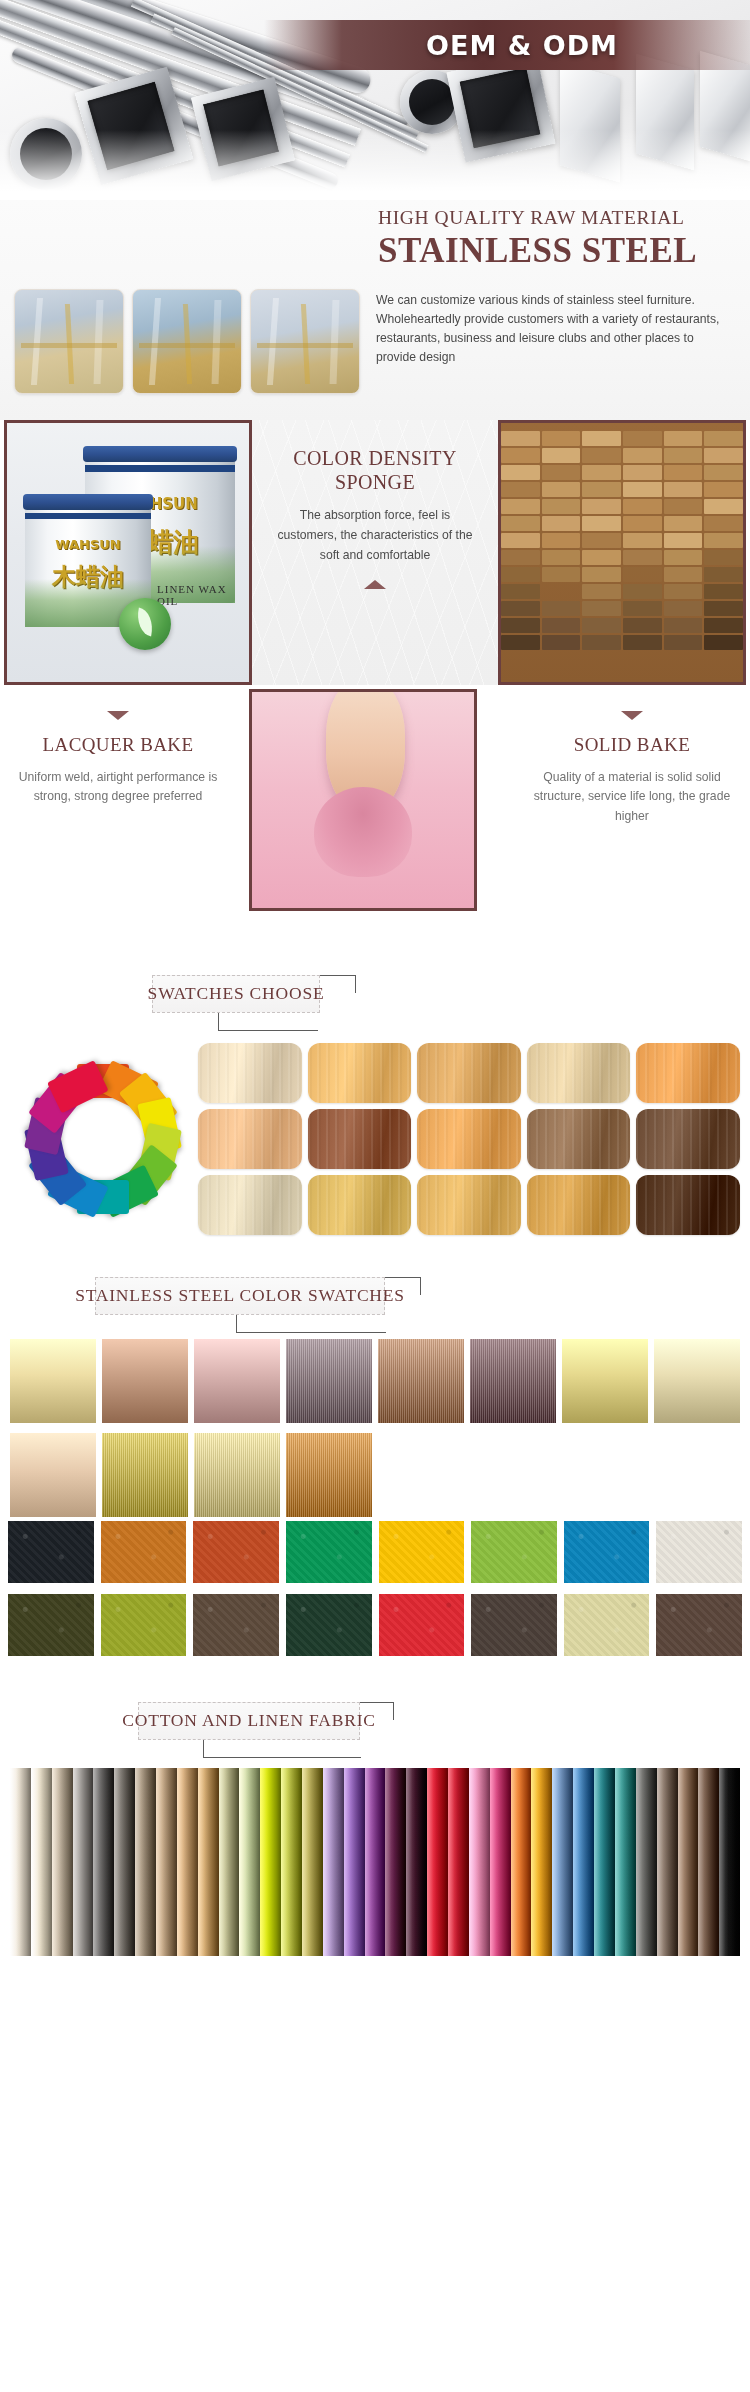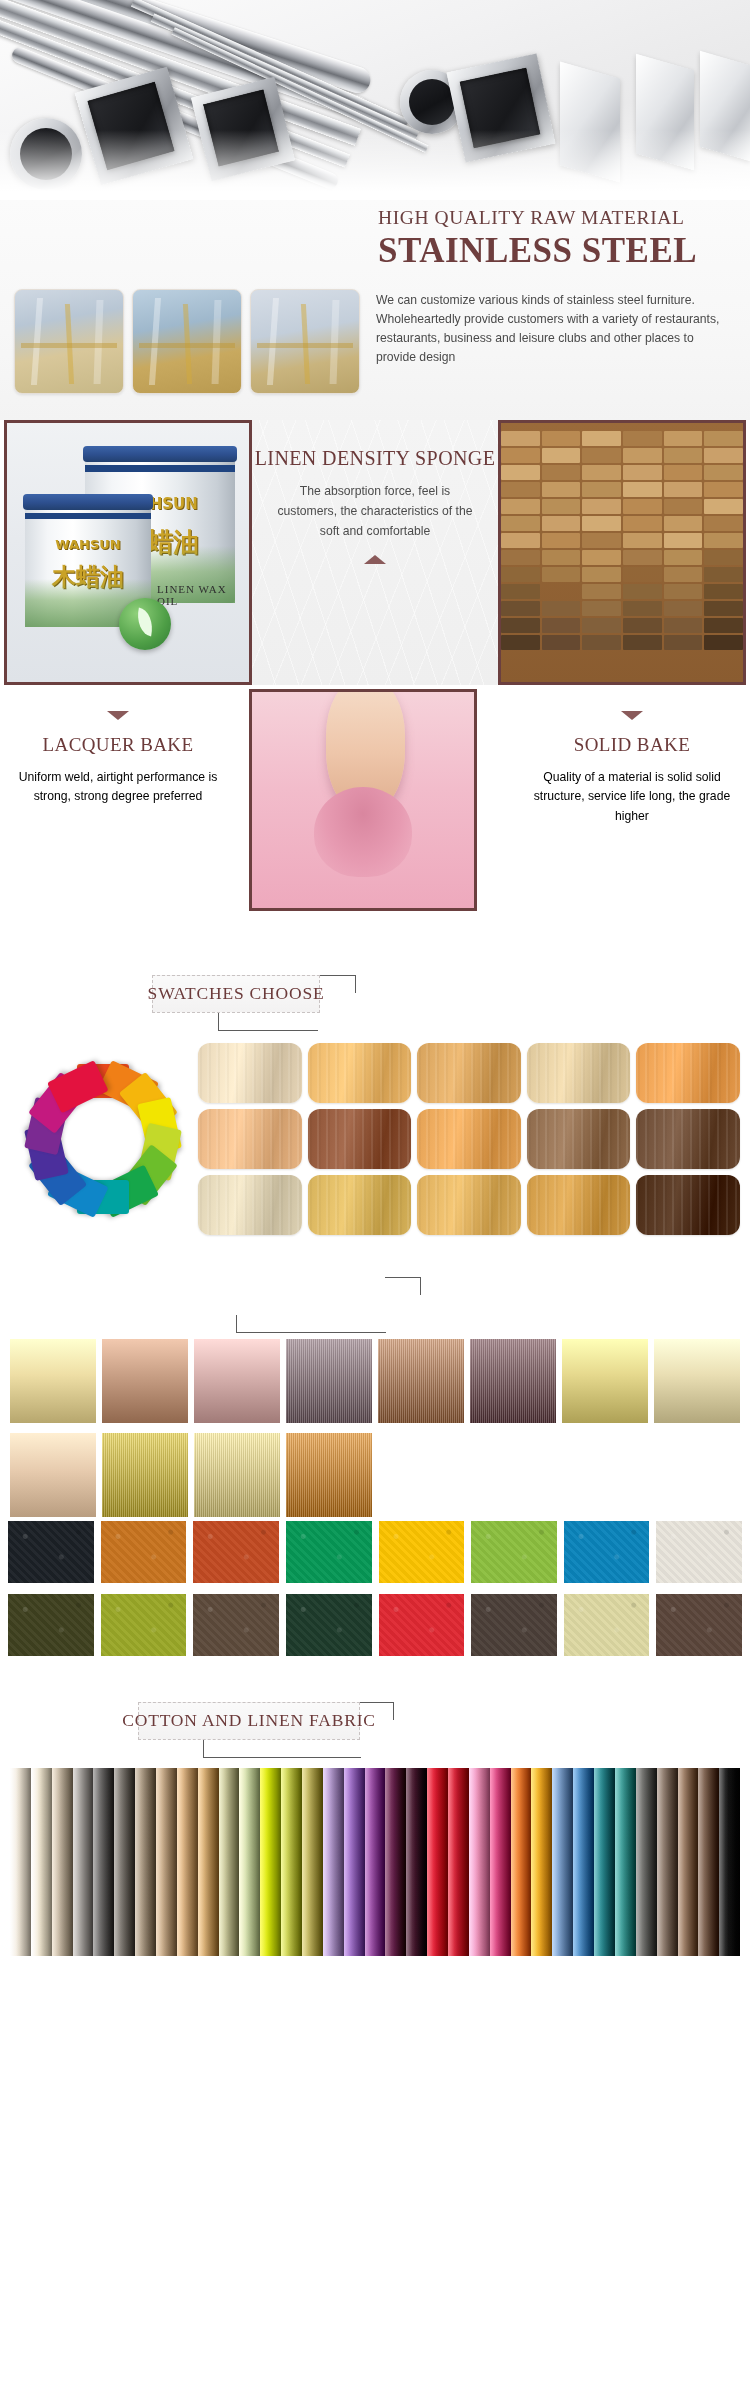--- a/index.html
+++ b/index.html
@@ -250,21 +250,21 @@
   .side-title {
     font-family: "Liberation Serif", serif;
     font-size: 19px;
     color: #6b3a3a;
     letter-spacing: .4px;
   }
   .side-desc {
     margin-top: 12px;
     font-size: 12.2px;
     line-height: 1.6;
-    color: #000000;
+    color: #737373;
   }
   .photo-sponge {
     width: 228px; height: 222px;
     margin: 0 auto;
     border: 3px solid #6b3f3f;
     position: relative;
     overflow: hidden;
     background: linear-gradient(180deg,#f6d2da 0%,#f2bccb 45%,#eea9bd 100%);
   }
   .sponge-dent {
@@ -440,20 +440,23 @@
 
       <div class="ring" style="left:10px;top:118px;width:72px;height:72px;"></div>
       <div class="ring" style="left:400px;top:70px;width:64px;height:64px;"></div>
       <div class="boxframe" style="left:455px;top:62px;width:92px;height:92px;transform:rotate(-12deg);"></div>
       <div class="boxend" style="left:466px;top:74px;width:68px;height:68px;transform:rotate(-12deg);"></div>
 
       <div class="plate" style="left:560px;top:70px;width:60px;height:104px;transform:skewY(16deg);"></div>
       <div class="plate" style="left:636px;top:62px;width:58px;height:100px;transform:skewY(16deg);"></div>
       <div class="plate" style="left:700px;top:58px;width:50px;height:96px;transform:skewY(16deg);"></div>
       <div class="hero-fade"></div>
+    </div>
+    <div class="oem-band">
+      <span>OEM &amp; ODM</span>
     </div>
   </div>
 
   <div class="intro">
     <div class="intro-head">
       <div class="kicker">HIGH QUALITY RAW MATERIAL</div>
       <div class="headline">STAINLESS STEEL</div>
     </div>
     <div class="intro-body">
       <div class="thumbs">
@@ -496,21 +499,21 @@
           <div class="band" style="top:12px;height:6px;"></div>
           <div class="cn" style="top:36px;font-size:13px;">WAHSUN</div>
           <div class="cn" style="top:60px;font-size:24px;">木蜡油</div>
           <div class="grass"></div>
         </div>
         <div style="position:absolute;left:150px;top:160px;font-family:'Liberation Serif',serif;font-size:11px;color:#2f2f2f;letter-spacing:1px;">LINEN WAX OIL</div>
         <div class="eco" style="left:112px;top:175px;"></div>
       </div>
 
       <div class="center-col">
-        <div class="feat-title">LINEN DENSITY SPONGE</div>
+        <div class="feat-title">COLOR DENSITY SPONGE</div>
         <div class="feat-desc">The absorption force, feel is customers, the characteristics of the soft and comfortable</div>
         <div class="arrow-up"></div>
       </div>
 
       <div class="photo photo-wood">
         <div class="woodstack" style="top:8px;">
           <div class="wrow">
               <span style="background:#caa06a"></span>
               <span style="background:#b98a52"></span>
               <span style="background:#d2ab74"></span>
@@ -676,20 +679,23 @@
         <div class="wood-cell" style="background: linear-gradient(100deg, rgb(107, 74, 51) 0%, rgb(133, 100, 77) 38%, rgb(82, 49, 26) 72%, rgb(107, 74, 51) 100%);"></div>
         <div class="wood-cell" style="background: linear-gradient(100deg, rgb(222, 210, 180) 0%, rgb(248, 236, 206) 38%, rgb(197, 185, 155) 72%, rgb(222, 210, 180) 100%);"></div>
         <div class="wood-cell" style="background: linear-gradient(100deg, rgb(214, 178, 91) 0%, rgb(240, 204, 117) 38%, rgb(189, 153, 66) 72%, rgb(214, 178, 91) 100%);"></div>
         <div class="wood-cell" style="background: linear-gradient(100deg, rgb(220, 174, 92) 0%, rgb(246, 200, 118) 38%, rgb(195, 149, 67) 72%, rgb(220, 174, 92) 100%);"></div>
         <div class="wood-cell" style="background: linear-gradient(100deg, rgb(207, 154, 70) 0%, rgb(233, 180, 96) 38%, rgb(182, 129, 45) 72%, rgb(207, 154, 70) 100%);"></div>
         <div class="wood-cell" style="background: linear-gradient(100deg, rgb(74, 42, 20) 0%, rgb(100, 68, 46) 38%, rgb(49, 17, 0) 72%, rgb(74, 42, 20) 100%);"></div>
       </div>
   </div>
 
   <div class="banner-wrap" style="margin-top:4px;">
+    <div class="banner" style="left:95px;width:290px;">
+      <span>STAINLESS STEEL COLOR SWATCHES</span>
+    </div>
     <div class="conn-r" style="left:385px;top:20px;width:36px;"></div>
     <div class="conn-l" style="left:236px;top:58px;width:150px;"></div>
   </div>
 
   <div class="steel-grid">
       <div class="steel-cell" style="background: linear-gradient(rgb(255, 255, 207) 0%, rgb(239, 223, 166) 42%, rgb(183, 167, 110) 100%);"></div>
       <div class="steel-cell" style="background: linear-gradient(rgb(242, 201, 175) 0%, rgb(201, 160, 134) 42%, rgb(145, 104, 78) 100%);"></div>
       <div class="steel-cell" style="background: linear-gradient(rgb(255, 220, 217) 0%, rgb(217, 179, 176) 42%, rgb(161, 123, 120) 100%);"></div>
       <div class="steel-cell brushed" style="background: linear-gradient(rgb(182, 164, 170) 0%, rgb(141, 123, 129) 42%, rgb(85, 67, 73) 100%);"></div>
       <div class="steel-cell brushed" style="background: linear-gradient(rgb(217, 171, 139) 0%, rgb(176, 130, 98) 42%, rgb(120, 74, 42) 100%);"></div>

